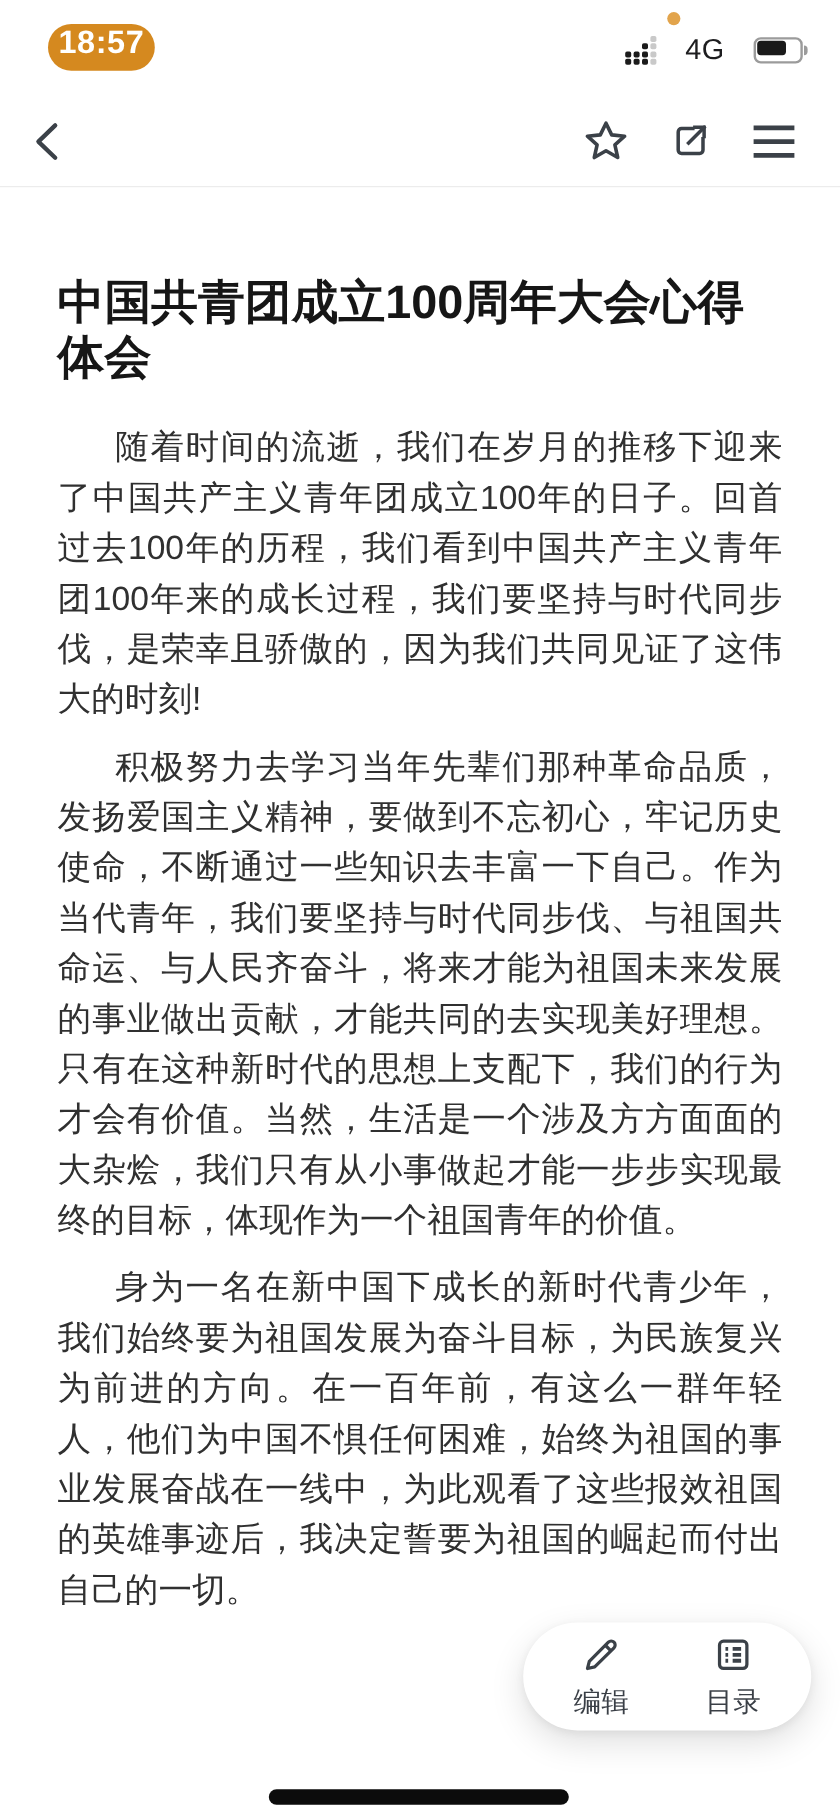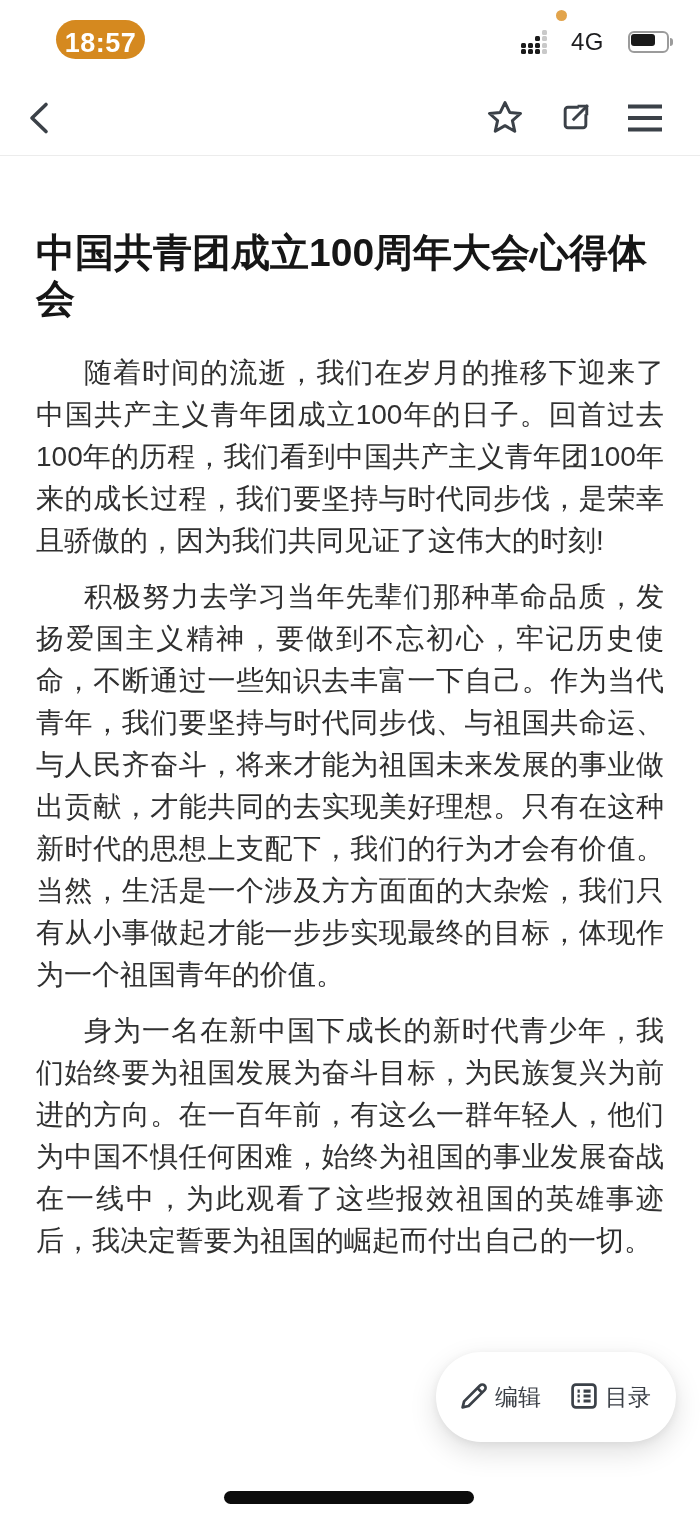--- a/index.html
+++ b/index.html
@@ -12,25 +12,25 @@
   .phone {
     position: relative;
     width: 700px;
     height: 1514px;
     background: #ffffff;
     overflow: hidden;
   }
 
   
   .time-pill {
-    position: absolute; left: 56px; top: 20px;
+    position: absolute; left: 40px; top: 20px;
     width: 89px; height: 39px;
     background: #D5891F;
     border-radius: 20px;
-    display: flex; align-items: flex-end; justify-content: center;
+    display: flex; align-items: flex-start; justify-content: center;
     color: #ffffff; font-size: 27px; font-weight: 600;
     letter-spacing: 0.5px;
   }
   .rec-dot {
     position: absolute; left: 556px; top: 10px;
     width: 11px; height: 11px; border-radius: 50%;
     background: #E2A44C;
   }
   .status-right {
     position: absolute; right: 25px; top: 29px;
@@ -70,21 +70,21 @@
   }
   .nav-actions { display: flex; align-items: center; gap: 32px; }
   .divider {
     position: absolute; left: 0; top: 155px; width: 700px; height: 1px;
     background: #ececec;
   }
 
   
   .doc {
     position: absolute; left: 0; top: 156px; width: 700px;
-    padding: 0 36px;
+    padding: 0 48px;
     color: #303030;
   }
   .doc h1 {
     margin-top: 74px; margin-bottom: 30px;
     font-size: 39px; line-height: 46px; font-weight: 700;
     color: #161616;
   }
   .doc p {
     font-size: 28px; line-height: 42px;
     text-align: justify;
@@ -96,21 +96,21 @@
   
   .toolbar {
     position: absolute; left: 436px; top: 1352px;
     width: 240px; height: 90px;
     background: #ffffff; border-radius: 45px;
     box-shadow: 0 10px 28px rgba(0,0,0,0.13), 0 2px 8px rgba(0,0,0,0.06);
     display: flex; align-items: center; justify-content: space-evenly;
   }
   .tool {
     background: none; border: none; cursor: pointer;
-    display: flex; flex-direction: row; align-items: center; gap: 3px;
+    display: flex; flex-direction: column; align-items: center; gap: 3px;
     width: 90px;
   }
   .tool-label {
     font-size: 23px; color: #3a3f46;
     font-family: "Liberation Sans", "DejaVu Sans", sans-serif;
   }
 
   
   .home-indicator {
     position: absolute; left: 224px; top: 1491px;

